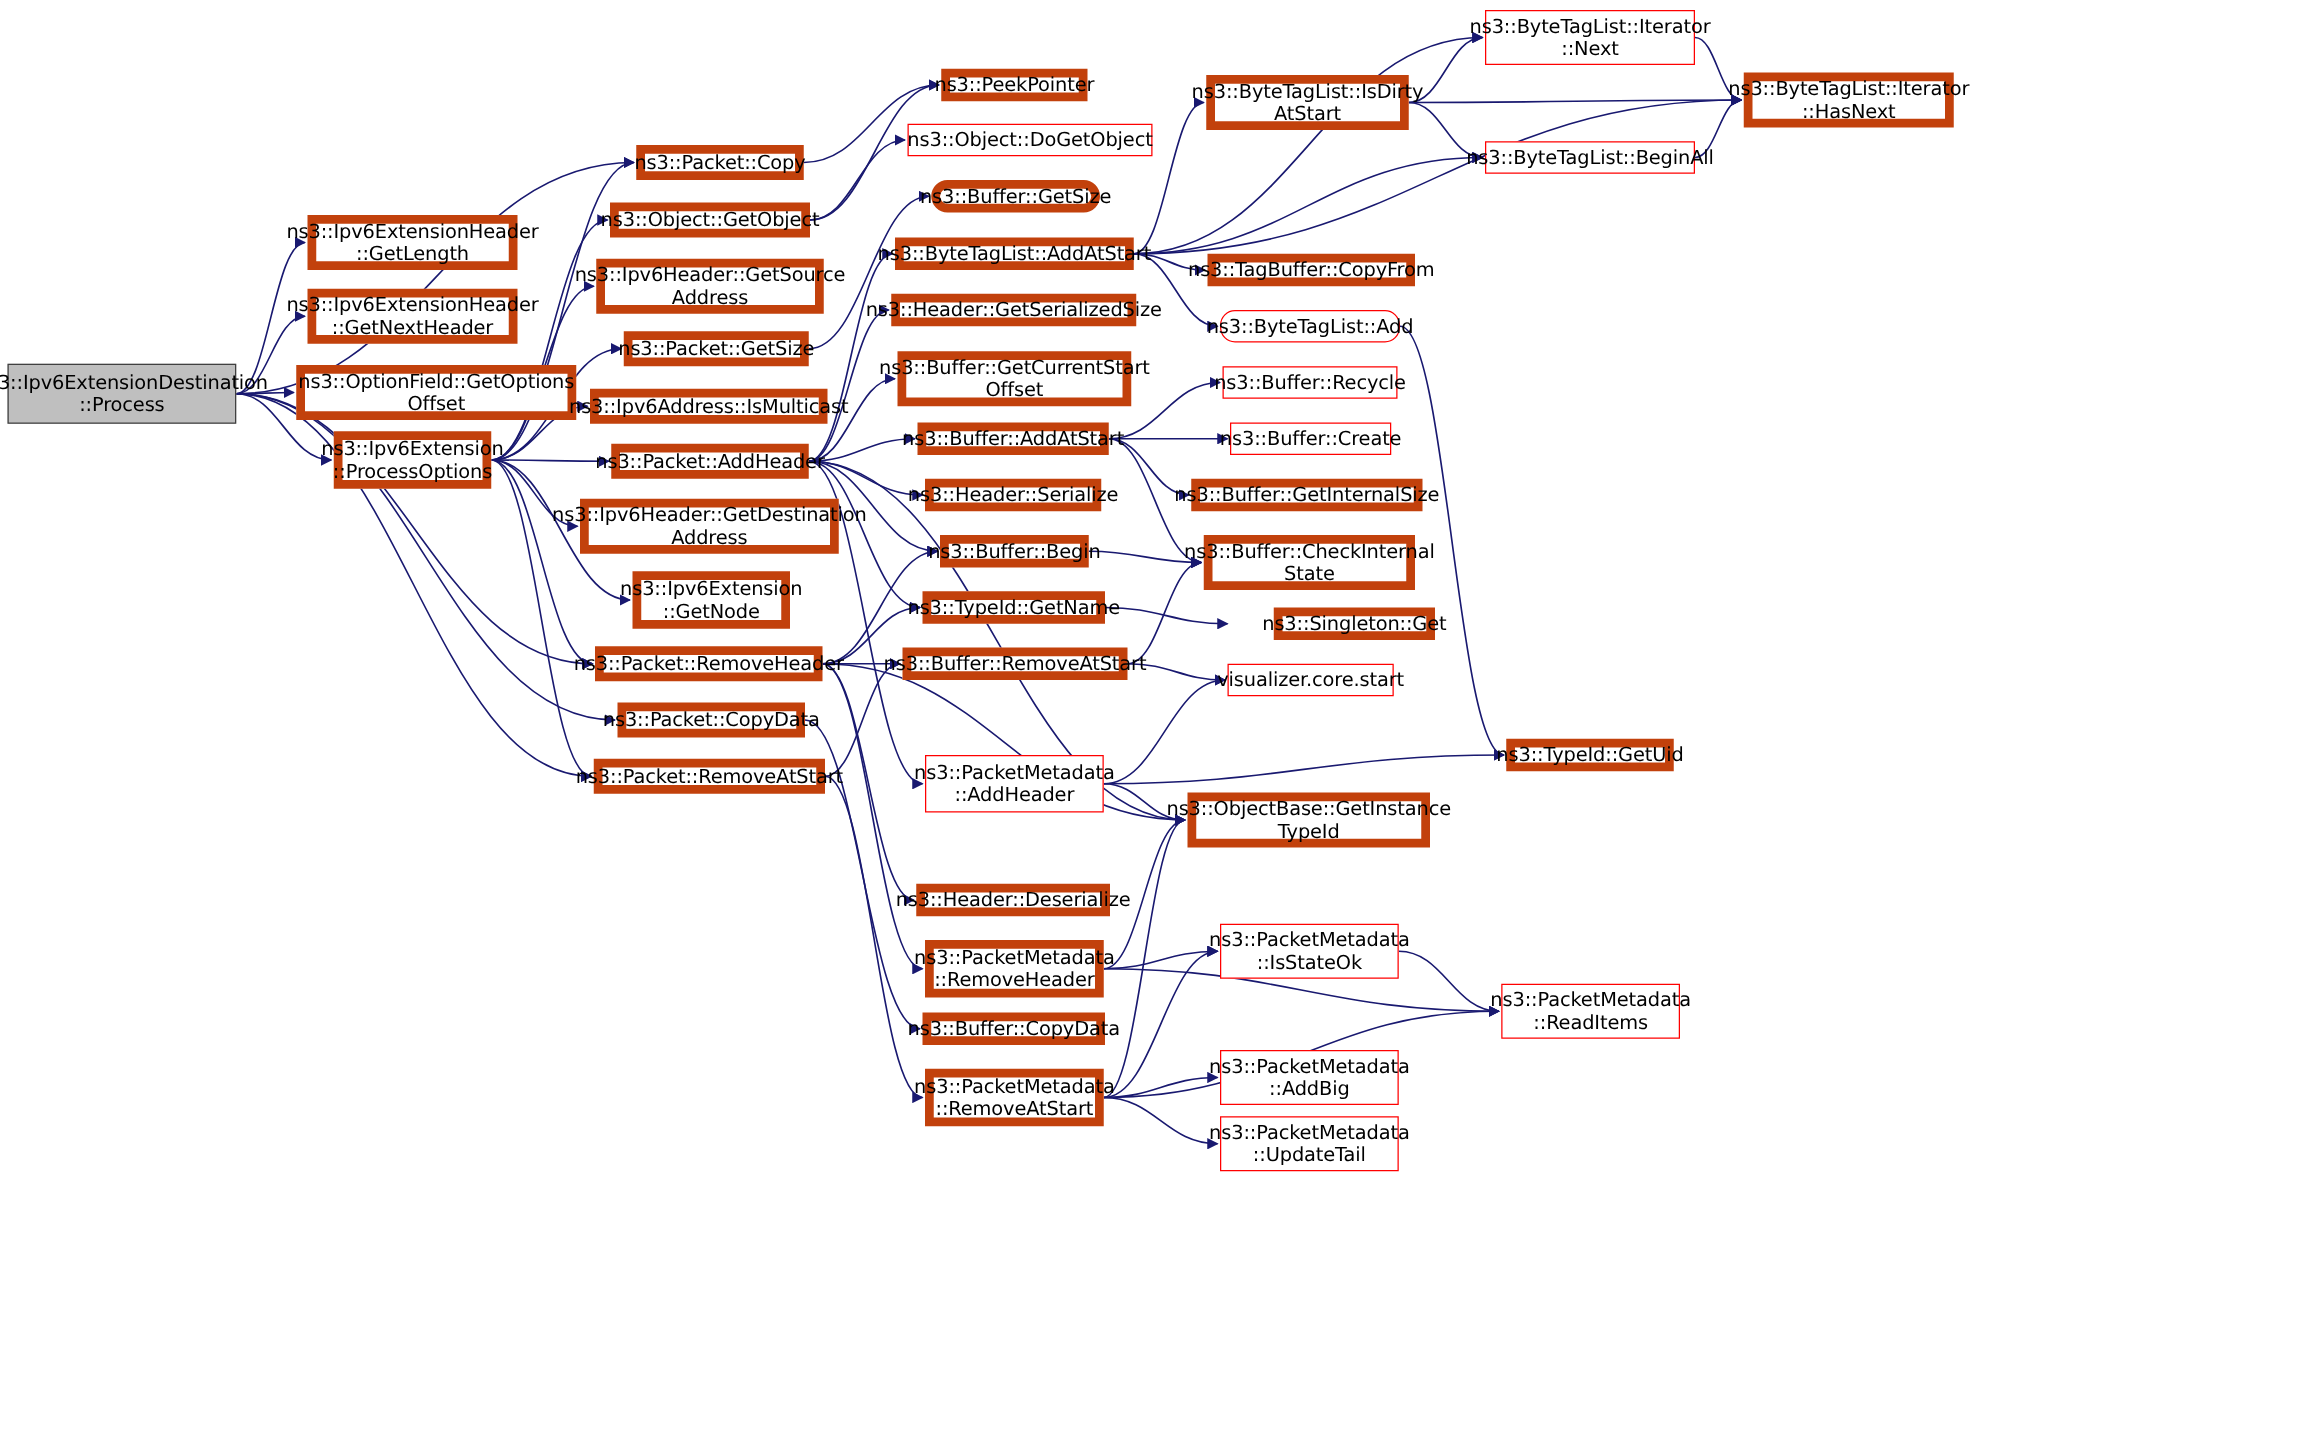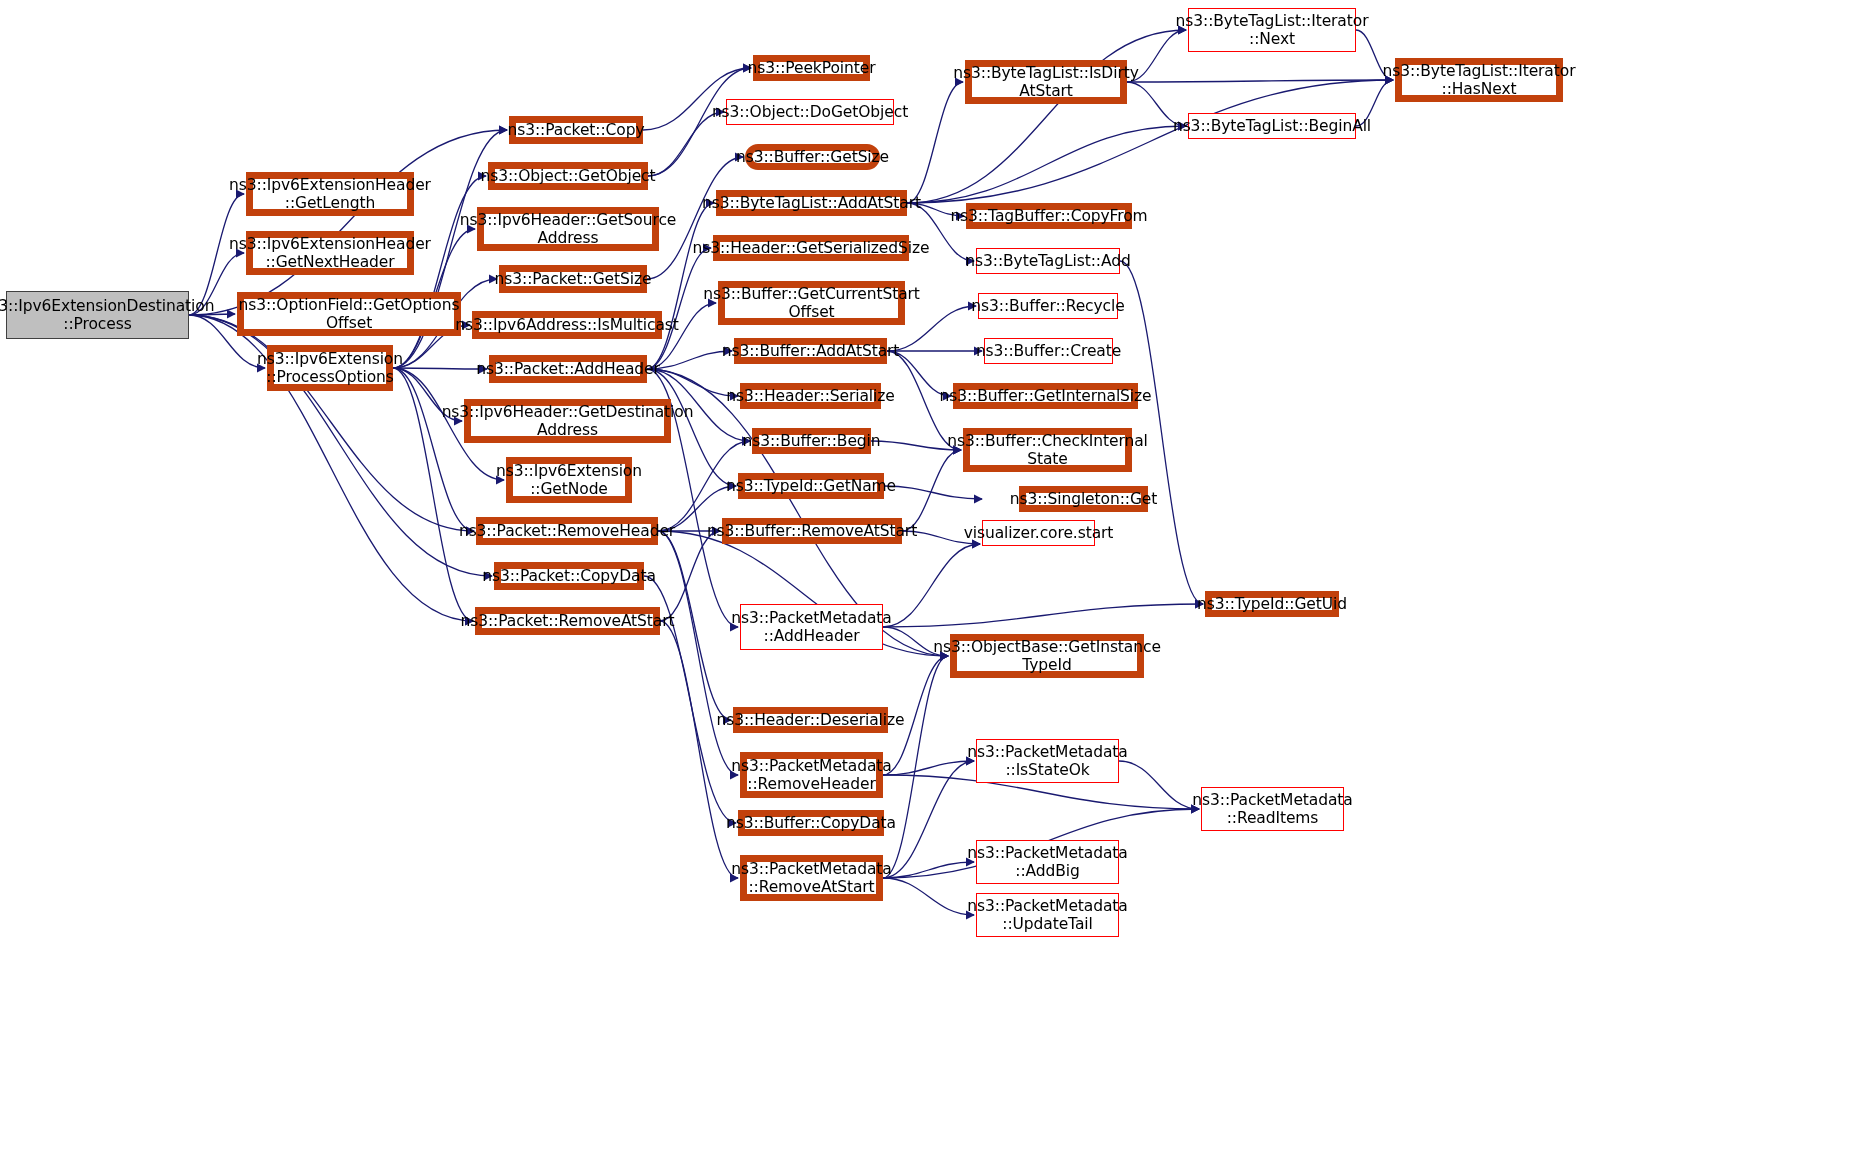--- a/index.html
+++ b/index.html
@@ -151,21 +151,21 @@
       <div class="node" style="left: 472px; top: 311px; width: 190px; height: 28px;">ns3::Ipv6Address::IsMulticast</div>
       <div class="node" style="left: 489px; top: 355px; width: 158px; height: 28px;">ns3::Packet::AddHeader</div>
       <div class="node" style="left: 464px; top: 399px; width: 207px; height: 44px;">ns3::Ipv6Header::GetDestination
 Address</div>
       <div class="node" style="left: 506px; top: 457px; width: 126px; height: 46px;">ns3::Ipv6Extension
 ::GetNode</div>
       <div class="node" style="left: 476px; top: 517px; width: 182px; height: 28px;">ns3::Packet::RemoveHeader</div>
       <div class="node" style="left: 494px; top: 562px; width: 150px; height: 28px;">ns3::Packet::CopyData</div>
       <div class="node" style="left: 475px; top: 607px; width: 185px; height: 28px;">ns3::Packet::RemoveAtStart</div>
       <div class="node" style="left: 753px; top: 55px; width: 117px; height: 26px;">ns3::PeekPointer</div>
-      <div class="node red" style="left: 726px; top: 99px; width: 168px; height: 26px;">ns3::Object::DoGetObject</div>
+      <div class="node red" style="left: 726px; top: 99px; width: 196px; height: 26px;">ns3::Object::DoGetObject</div>
       <div class="node" style="left: 745px; top: 144px; width: 135px; height: 26px; border-radius: 13px;">ns3::Buffer::GetSize</div>
       <div class="node" style="left: 716px; top: 190px; width: 191px; height: 26px;">ns3::ByteTagList::AddAtStart</div>
       <div class="node" style="left: 713px; top: 235px; width: 196px; height: 26px;">ns3::Header::GetSerializedSize</div>
       <div class="node" style="left: 718px; top: 281px; width: 187px; height: 44px;">ns3::Buffer::GetCurrentStart
 Offset</div>
       <div class="node" style="left: 734px; top: 338px; width: 153px; height: 26px;">ns3::Buffer::AddAtStart</div>
       <div class="node" style="left: 740px; top: 383px; width: 141px; height: 26px; text-align: center;">ns3::Header::Serialize</div>
       <div class="node" style="left: 752px; top: 428px; width: 119px; height: 26px;">ns3::Buffer::Begin</div>
       <div class="node" style="left: 738px; top: 473px; width: 146px; height: 26px;">ns3::TypeId::GetName</div>
       <div class="node" style="left: 722px; top: 518px; width: 180px; height: 26px;">ns3::Buffer::RemoveAtStart</div>
@@ -173,28 +173,28 @@
 ::AddHeader</div>
       <div class="node" style="left: 733px; top: 707px; width: 155px; height: 26px;">ns3::Header::Deserialize</div>
       <div class="node" style="left: 740px; top: 752px; width: 143px; height: 46px;">ns3::PacketMetadata
 ::RemoveHeader</div>
       <div class="node" style="left: 738px; top: 810px; width: 146px; height: 26px;">ns3::Buffer::CopyData</div>
       <div class="node" style="left: 740px; top: 855px; width: 143px; height: 46px;">ns3::PacketMetadata
 ::RemoveAtStart</div>
       <div class="node" style="left: 965px; top: 60px; width: 162px; height: 44px;">ns3::ByteTagList::IsDirty
 AtStart</div>
       <div class="node" style="left: 966px; top: 203px; width: 166px; height: 26px;">ns3::TagBuffer::CopyFrom</div>
-      <div class="node red" style="left: 976px; top: 248px; width: 144px; height: 26px;">ns3::ByteTagList::Add</div>
+      <div class="node red" style="left: 976px; top: 248px; width: 144px; height: 26px; border-radius: 12px;">ns3::ByteTagList::Add</div>
       <div class="node red" style="left: 978px; top: 293px; width: 140px; height: 26px;">ns3::Buffer::Recycle</div>
       <div class="node red" style="left: 984px; top: 338px; width: 129px; height: 26px;">ns3::Buffer::Create</div>
       <div class="node" style="left: 953px; top: 383px; width: 185px; height: 26px;">ns3::Buffer::GetInternalSize</div>
       <div class="node" style="left: 963px; top: 428px; width: 169px; height: 44px;">ns3::Buffer::CheckInternal
 State</div>
       <div class="node" style="left: 984px; top: 486px; width: 129px; height: 26px; margin-left: 35px;">ns3::Singleton::Get</div>
-      <div class="node red" style="left: 982px; top: 520px; width: 113px; height: 26px;">visualizer.core.start</div>
+      <div class="node red" style="left: 982px; top: 531px; width: 133px; height: 26px;">visualizer.core.start</div>
       <div class="node" style="left: 950px; top: 634px; width: 194px; height: 44px;">ns3::ObjectBase::GetInstance
 TypeId</div>
       <div class="node red" style="left: 976px; top: 739px; width: 143px; height: 44px;">ns3::PacketMetadata
 ::IsStateOk</div>
       <div class="node red" style="left: 976px; top: 840px; width: 143px; height: 44px;">ns3::PacketMetadata
 ::AddBig</div>
       <div class="node red" style="left: 976px; top: 893px; width: 143px; height: 44px;">ns3::PacketMetadata
 ::UpdateTail</div>
       <div class="node red" style="left: 1188px; top: 8px; width: 168px; height: 44px;">ns3::ByteTagList::Iterator
 ::Next</div>

